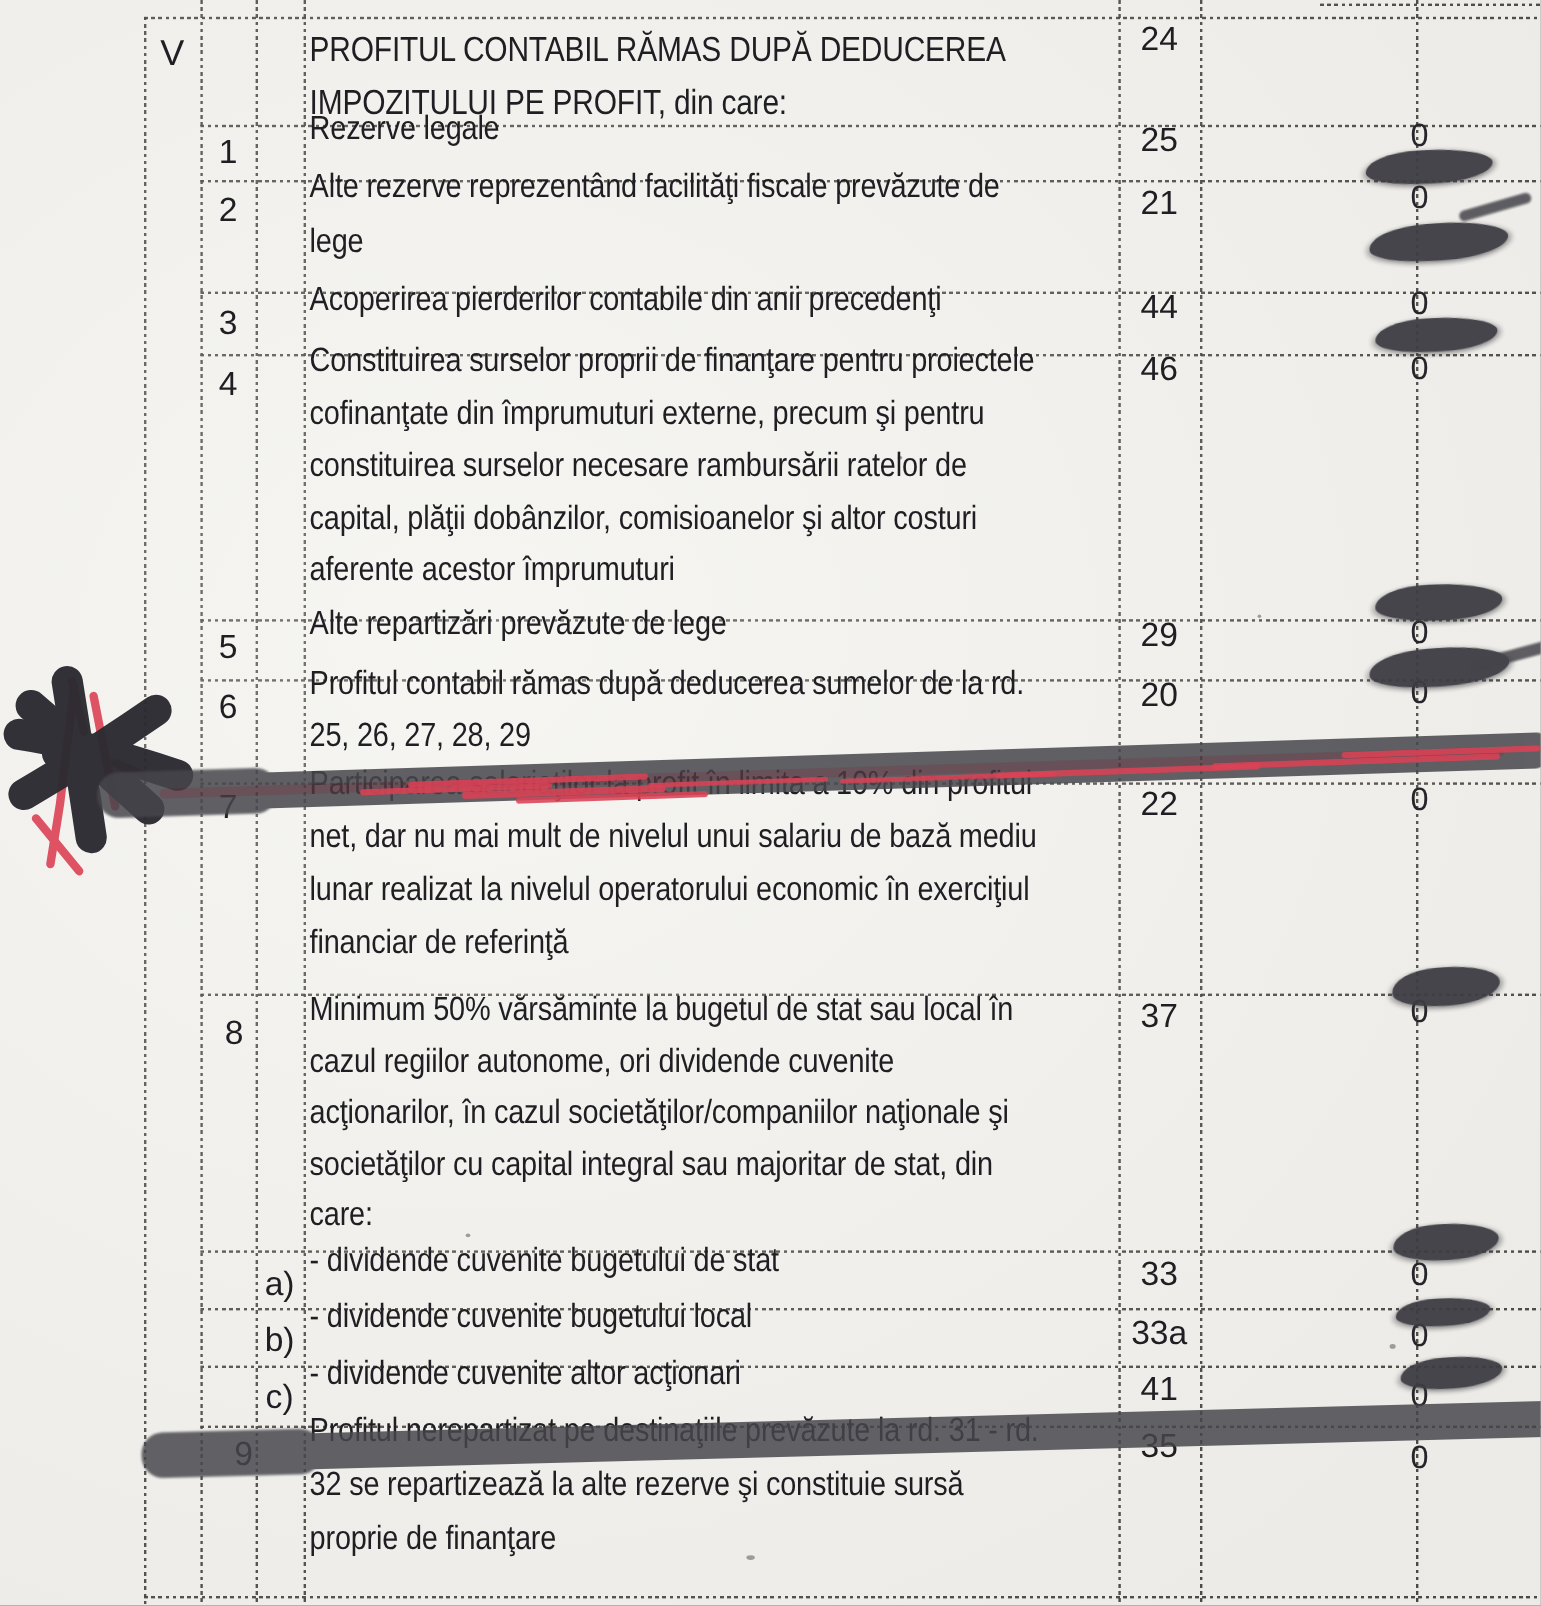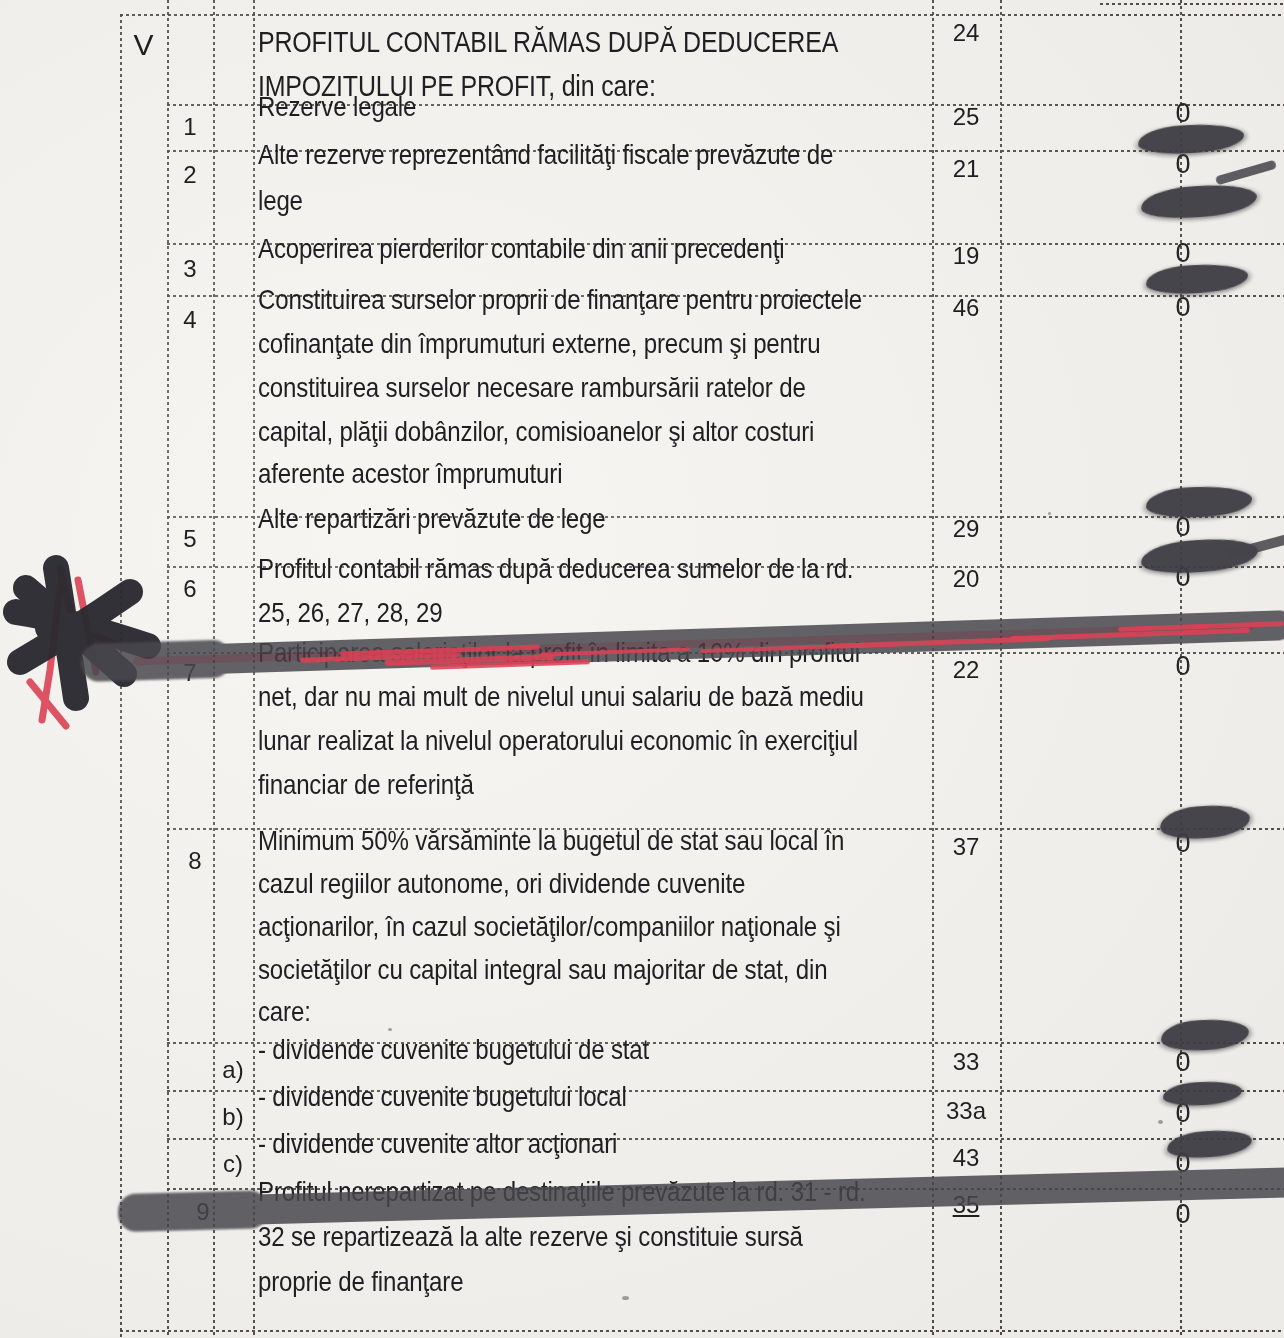--- a/index.html
+++ b/index.html
@@ -7,21 +7,21 @@
          background:#f3f2ee;font-family:"Liberation Sans",sans-serif;color:#1f1e22;}
   #stage::after{content:"";position:absolute;inset:0;pointer-events:none;
          background:radial-gradient(ellipse at 30% 40%, rgba(255,255,255,.25), rgba(0,0,0,.03) 90%);}
   .hline{position:absolute;height:2px;opacity:.9;
          background-image:repeating-linear-gradient(90deg,#3b3831 0 3px,rgba(0,0,0,0) 3px 6px);}
   .vline{position:absolute;width:2px;opacity:.9;
          background-image:repeating-linear-gradient(180deg,#3b3831 0 3px,rgba(0,0,0,0) 3px 6px);}
   .t{position:absolute;font-size:28px;line-height:40px;letter-spacing:-0.2px;
      white-space:nowrap;transform:scaleX(.86);transform-origin:0 50%;z-index:3;}
   .cap{font-size:29px;}
-  .cell{position:absolute;font-size:24px;line-height:28px;text-align:center;z-index:3;}
+  .cell{position:absolute;font-size:28px;line-height:28px;text-align:center;z-index:3;}
   .zero{position:absolute;width:30px;font-size:27px;line-height:28px;text-align:center;
         color:#26252a;z-index:4;}
   .blob{position:absolute;background:#3e3d43;opacity:.95;z-index:5;filter:blur(.5px);
         border-radius:45% 55% 50% 50% / 62% 48% 58% 42%;
         box-shadow:3px 1px 4px rgba(62,61,67,.45),-3px 2px 4px rgba(62,61,67,.38);}
   .tail{position:absolute;background:#45444a;opacity:.85;z-index:5;filter:blur(.7px);
         border-radius:6px;}
   .band{position:absolute;background:#47464c;z-index:6;filter:blur(.6px);
         border-radius:16px 10px 12px 18px;transform-origin:0 50%;}
   .band .core{position:absolute;left:4%;top:11px;height:8px;width:93%;
@@ -84,21 +84,21 @@
     <div class="cell" style="left: 167px; top: 113px; width: 46px;">1</div>
     <div class="cell" style="left: 932px; top: 103px; width: 68px; text-align: center;">25</div>
     <div class="zero" style="left: 1168px; top: 99px;">0</div>
     <div class="t" style="left: 258px; top: 87px;">Rezerve legale</div>
     <div class="cell" style="left: 167px; top: 161px; width: 46px;">2</div>
     <div class="cell" style="left: 932px; top: 155px; width: 68px;">21</div>
     <div class="zero" style="left: 1168px; top: 150px;">0</div>
     <div class="t" style="left: 258px; top: 135px;">Alte rezerve reprezentând facilităţi fiscale prevăzute de</div>
     <div class="t" style="left: 258px; top: 181px;">lege</div>
     <div class="cell" style="left: 167px; top: 255px; width: 46px;">3</div>
-    <div class="cell" style="left: 932px; top: 242px; width: 68px;">19</div>
+    <div class="cell" style="left: 932px; top: 242px; width: 68px;">44</div>
     <div class="zero" style="left: 1168px; top: 239px;">0</div>
     <div class="t" style="left: 258px; top: 229px;">Acoperirea pierderilor contabile din anii precedenţi</div>
     <div class="cell" style="left: 167px; top: 306px; width: 46px;">4</div>
     <div class="cell" style="left: 932px; top: 294px; width: 68px;">46</div>
     <div class="zero" style="left: 1168px; top: 293px;">0</div>
     <div class="t" style="left: 258px; top: 280px;">Constituirea surselor proprii de finanţare pentru proiectele</div>
     <div class="t" style="left: 258px; top: 324px;">cofinanţate din împrumuturi externe, precum şi pentru</div>
     <div class="t" style="left: 258px; top: 368px;">constituirea surselor necesare rambursării ratelor de</div>
     <div class="t" style="left: 258px; top: 412px;">capital, plăţii dobânzilor, comisioanelor şi altor costuri</div>
     <div class="t" style="left: 258px; top: 454px;">aferente acestor împrumuturi</div>
@@ -128,25 +128,25 @@
     <div class="t" style="left: 258px; top: 992px;">care:</div>
     <div class="cell" style="left: 210px; top: 1056px; width: 46px;">a)</div>
     <div class="cell" style="left: 932px; top: 1048px; width: 68px;">33</div>
     <div class="zero" style="left: 1168px; top: 1048px;">0</div>
     <div class="t" style="left: 258px; top: 1030px;">- dividende cuvenite bugetului de stat</div>
     <div class="cell" style="left: 210px; top: 1103px; width: 46px;">b)</div>
     <div class="cell" style="left: 932px; top: 1097px; width: 68px;">33a</div>
     <div class="zero" style="left: 1168px; top: 1099px;">0</div>
     <div class="t" style="left: 258px; top: 1077px;">- dividende cuvenite bugetului local</div>
     <div class="cell" style="left: 210px; top: 1150px; width: 46px;">c)</div>
-    <div class="cell" style="left: 932px; top: 1144px; width: 68px;">43</div>
+    <div class="cell" style="left: 932px; top: 1144px; width: 68px;">41</div>
     <div class="zero" style="left: 1168px; top: 1149px;">0</div>
     <div class="t" style="left: 258px; top: 1124px;">- dividende cuvenite altor acţionari</div>
     <div class="cell" style="left: 180px; top: 1198px; width: 46px;">9</div>
-    <div class="cell" style="left: 932px; top: 1191px; width: 68px; text-decoration: underline;">35</div>
+    <div class="cell" style="left: 932px; top: 1191px; width: 68px;">35</div>
     <div class="zero" style="left: 1168px; top: 1200px;">0</div>
     <div class="t" style="left: 258px; top: 1172px;">Profitul nerepartizat pe destinaţiile prevăzute la rd. 31 - rd.</div>
     <div class="t" style="left: 258px; top: 1217px;">32 se repartizează la alte rezerve şi constituie sursă</div>
     <div class="t" style="left: 258px; top: 1262px;">proprie de finanţare</div>
     <div class="blob" style="left: 1138px; top: 125px; width: 106px; height: 28px; transform: rotate(-3deg);"></div>
     <div class="blob" style="left: 1141px; top: 186px; width: 116px; height: 31px; transform: rotate(-4deg);"></div>
     <div class="blob" style="left: 1146px; top: 265px; width: 102px; height: 28px; transform: rotate(-3deg);"></div>
     <div class="blob" style="left: 1146px; top: 487px; width: 106px; height: 30px; transform: rotate(-2deg);"></div>
     <div class="blob" style="left: 1141px; top: 540px; width: 117px; height: 32px; transform: rotate(-4deg);"></div>
     <div class="blob" style="left: 1160px; top: 806px; width: 90px; height: 32px; transform: rotate(-4deg);"></div>

